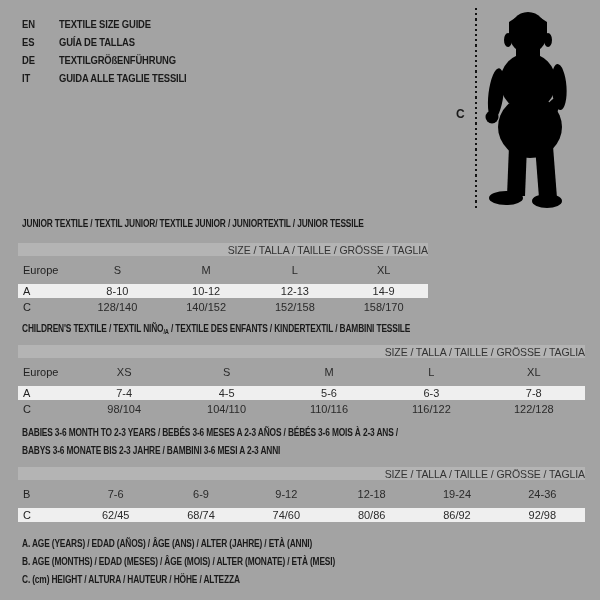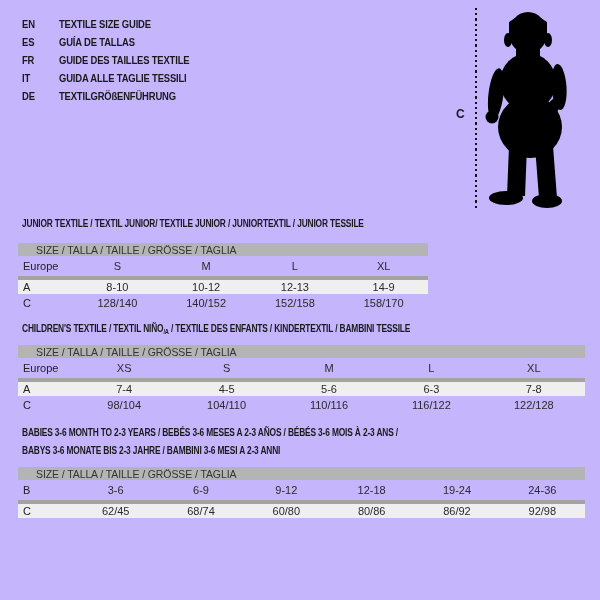--- a/index.html
+++ b/index.html
@@ -1,17 +1,17 @@
 <!DOCTYPE html>
 <html style="--text: #1a1a1a; --header-bar: #b4b4b4; --row-shaded: #efefef; --figure-fill: #000000;"><head>
 <meta charset="utf-8">
 <style>
   html,body { margin:0; padding:0; }
   .page {
-    position:relative; width:600px; height:600px; background:#c4b5fd;
+    position:relative; width:600px; height:600px; background:#a3a3a3;
     font-family:"Liberation Sans", sans-serif; color:var(--text,#1a1a1a);
     overflow:hidden;
   }
 
   
   .lang-block { position:absolute; left:22px; top:15px; }
   .lang-row { display:flex; height:18px; align-items:center; }
   .lang-code, .lang-title {
     font-weight:700; font-size:11.5px; white-space:nowrap;
     transform:scaleX(0.82); transform-origin:0 50%; letter-spacing:-0.2px;
@@ -34,24 +34,24 @@
   }
   .section-title .sub { font-size:7.5px; vertical-align:-2px; }
 
   table.size-table { position:absolute; border-collapse:collapse; table-layout:fixed; }
   table.size-table td {
     font-size:11px; padding:0; text-align:center; color:#2a2a2a;
     overflow:hidden; white-space:nowrap;
   }
   table.size-table td.row-label { text-align:left; padding-left:5px; color:#222; }
   tr.bar td {
-    height:13px; background:var(--header-bar,#b4b4b4); text-align:left;
+    height:13px; background:var(--header-bar,#b4b4b4); text-align:right;
     font-size:10.5px; color:#333; padding-left:18px; letter-spacing:-0.1px;
   }
-  tr.first td { height:20px; border-bottom:4px solid #a3a3a3; }
+  tr.first td { height:27px; border-bottom:1px solid #a3a3a3; }
   tr.mid td { height:14px; }
   tr.shaded td { background:var(--row-shaded,#efefef); }
   tr.last td { height:17px; }
 
   
   .footnotes { position:absolute; left:22px; top:534px; }
   .footnote {
     font-weight:700; font-size:11px; line-height:18px; white-space:nowrap;
     transform:scaleX(0.76); transform-origin:0 50%; letter-spacing:-0.2px;
   }
@@ -64,30 +64,26 @@
   <div class="lang-block">
     <div class="lang-row">
       <span class="lang-code">EN</span>
       <span class="lang-title">TEXTILE SIZE GUIDE</span>
     </div>
     <div class="lang-row">
       <span class="lang-code">ES</span>
       <span class="lang-title">GUÍA DE TALLAS</span>
     </div>
     <div class="lang-row">
-      <span class="lang-code">FR</span>
-      <span class="lang-title">GUIDE DES TAILLES TEXTILE</span>
+      <span class="lang-code">DE</span>
+      <span class="lang-title">TEXTILGRÖßENFÜHRUNG</span>
     </div>
     <div class="lang-row">
       <span class="lang-code">IT</span>
       <span class="lang-title">GUIDA ALLE TAGLIE TESSILI</span>
-    </div>
-    <div class="lang-row">
-      <span class="lang-code">DE</span>
-      <span class="lang-title">TEXTILGRÖßENFÜHRUNG</span>
     </div>
   </div>
 
   <div class="figure">
     <span class="c-label">C</span>
     <div class="dashed-line"></div>
     <svg class="baby" width="92" height="200" viewBox="0 0 92 200" fill="currentColor" xmlns="http://www.w3.org/2000/svg">
 
       <ellipse cx="45" cy="23" rx="19" ry="21"></ellipse>
       <path d="M26,12 Q45,-2 64,12 L64,26 L26,26 Z"></path>
@@ -208,33 +204,38 @@
         <col>
         <col>
         <col>
       </colgroup>
     <tbody>
         <tr class="bar">
       <td colspan="7">SIZE / TALLA / TAILLE / GRÖSSE / TAGLIA</td>
     </tr>
     <tr class="first">
       <td class="row-label">B</td>
-      <td>3-6</td>
+      <td>7-6</td>
       <td>6-9</td>
       <td>9-12</td>
       <td>12-18</td>
       <td>19-24</td>
       <td>24-36</td>
     </tr>
     <tr class="mid shaded">
       <td class="row-label">C</td>
       <td>62/45</td>
       <td>68/74</td>
-      <td>60/80</td>
+      <td>74/60</td>
       <td>80/86</td>
       <td>86/92</td>
       <td>92/98</td>
     </tr>
   </tbody>
     </table>
 
+  <div class="footnotes">
+    <div class="footnote">A. AGE (YEARS) / EDAD (AÑOS) / ÂGE (ANS) / ALTER (JAHRE) / ETÀ (ANNI)</div>
+    <div class="footnote">B. AGE (MONTHS) / EDAD (MESES) / ÂGE (MOIS) / ALTER (MONATE) / ETÀ (MESI)</div>
+    <div class="footnote">C. (cm) HEIGHT / ALTURA / HAUTEUR / HÖHE / ALTEZZA</div>
+  </div>
 
 </div>
 
 </body></html>

